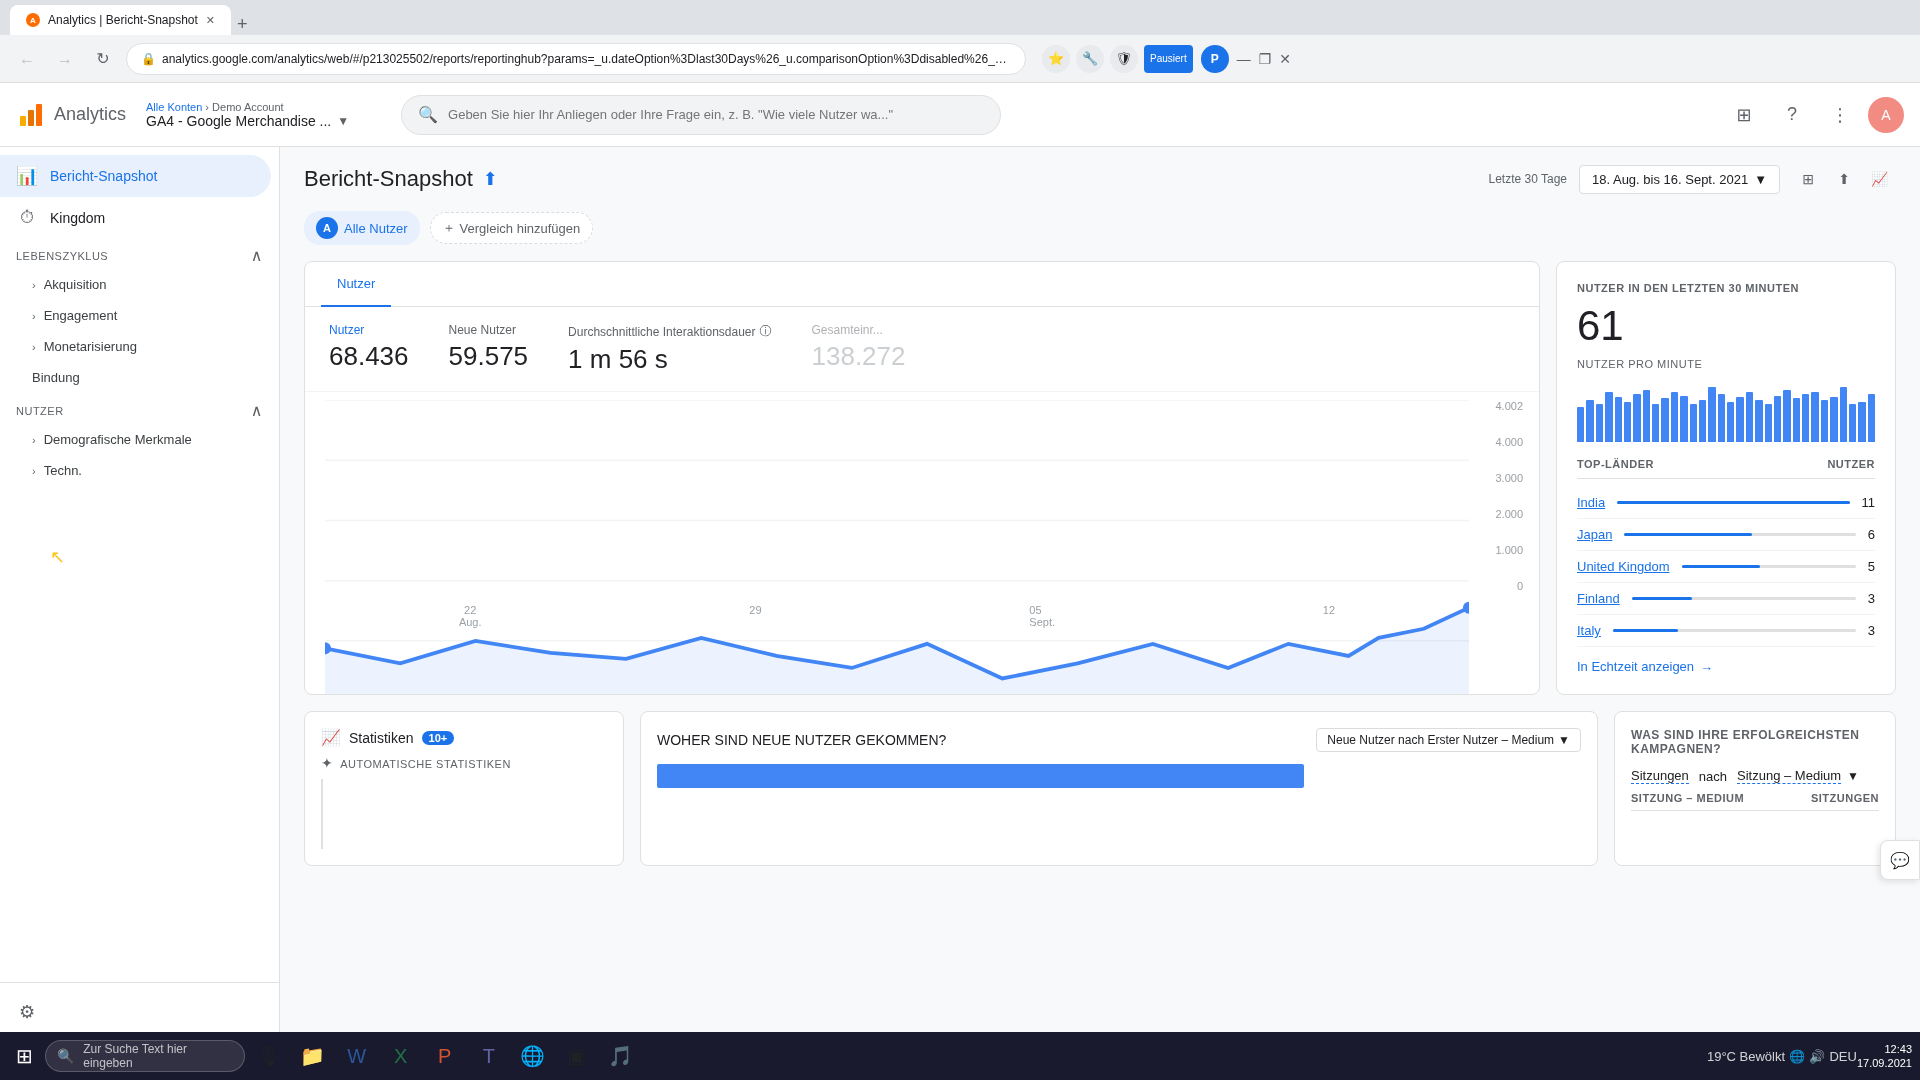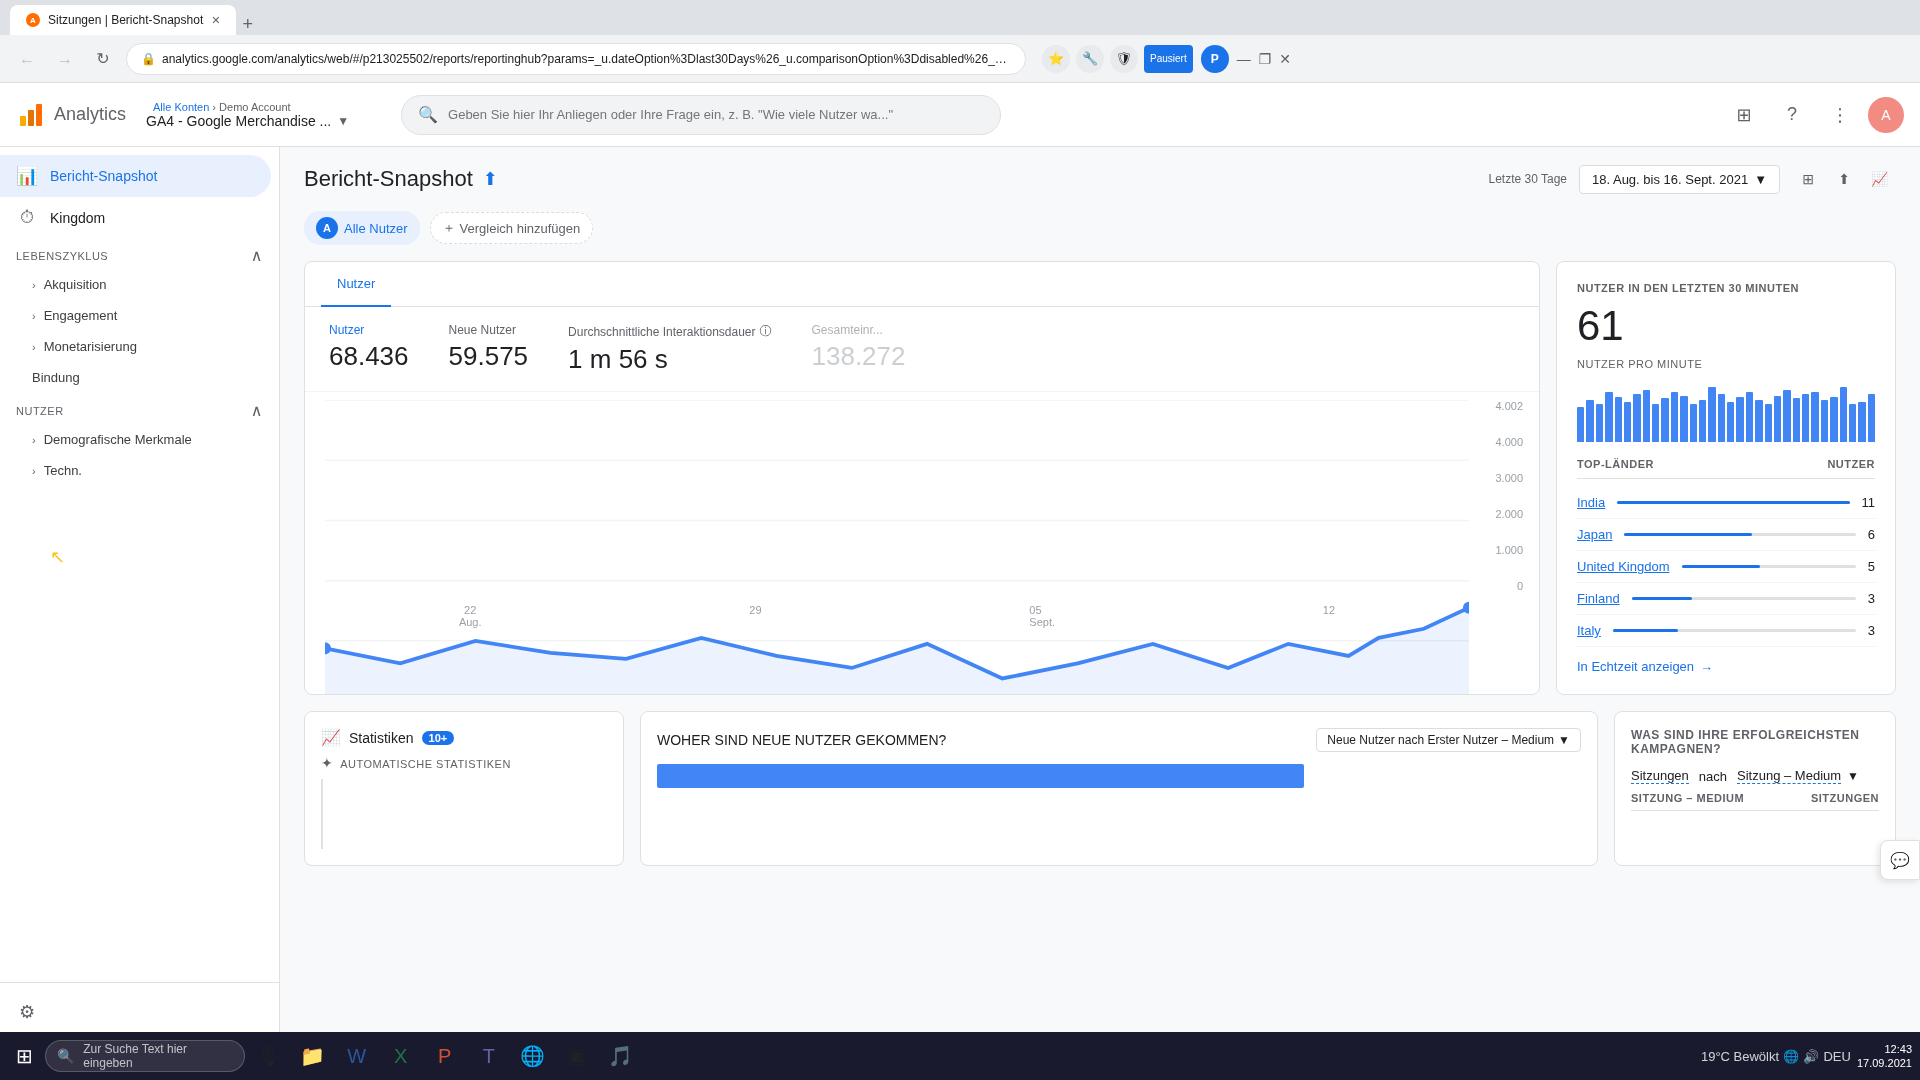--- a/index.html
+++ b/index.html
@@ -26,21 +26,21 @@
     .ext-icon { width: 28px; height: 28px; border-radius: 50%; background: #e8eaed; display: flex; align-items: center; justify-content: center; font-size: 13px; }
     .profile-btn { background: #1a73e8; color: white; border-radius: 50%; width: 28px; height: 28px; display: flex; align-items: center; justify-content: center; font-size: 12px; font-weight: bold; }
 
     
     .app-header { background: #fff; border-bottom: 1px solid #e0e0e0; height: 64px; display: flex; align-items: center; padding: 0 16px; gap: 12px; position: fixed; top: 83px; left: 0; right: 0; z-index: 100; }
     .app-logo { display: flex; align-items: center; gap: 8px; }
     .logo-icon { width: 30px; height: 30px; }
     .logo-text { font-size: 18px; color: #5f6368; font-weight: 400; }
     .breadcrumb-area { display: flex; flex-direction: column; margin-left: 8px; }
     .breadcrumb-top { font-size: 11px; color: #5f6368; }
-    .breadcrumb-top a { color: #1a73e8; text-decoration: none; margin-left: 7px; }
+    .breadcrumb-top a { color: #1a73e8; text-decoration: none; }
     .account-selector { display: flex; align-items: center; gap: 6px; font-size: 14px; color: #202124; background: none; border: none; cursor: pointer; }
     .account-selector-arrow { font-size: 12px; color: #5f6368; }
     .search-bar { flex: 1; max-width: 600px; margin-left: 40px; background: #f1f3f4; border: 1px solid #e0e0e0; border-radius: 24px; height: 40px; display: flex; align-items: center; padding: 0 16px; gap: 10px; }
     .search-bar input { background: none; border: none; outline: none; font-size: 13px; color: #202124; flex: 1; }
     .header-actions { margin-left: auto; display: flex; align-items: center; gap: 8px; }
     .icon-btn { background: none; border: none; cursor: pointer; width: 40px; height: 40px; border-radius: 50%; display: flex; align-items: center; justify-content: center; color: #5f6368; font-size: 18px; }
     .avatar-btn { width: 36px; height: 36px; border-radius: 50%; background: #f28b82; display: flex; align-items: center; justify-content: center; font-size: 14px; color: white; cursor: pointer; }
 
     
     .layout { display: flex; margin-top: 64px; height: calc(1080px - 83px - 64px); }
@@ -127,32 +127,32 @@
     .campaigns-card { width: 282px; }
     .campaigns-header { display: flex; align-items: center; gap: 6px; margin-bottom: 8px; }
     .campaigns-table-header { display: flex; justify-content: space-between; font-size: 11px; color: #5f6368; font-weight: 600; text-transform: uppercase; letter-spacing: 0.5px; padding-bottom: 6px; border-bottom: 1px solid #e0e0e0; }
     .feedback-btn { position: fixed; right: 0; bottom: 200px; width: 40px; height: 40px; background: #fff; border: 1px solid #e0e0e0; border-radius: 8px 0 0 8px; display: flex; align-items: center; justify-content: center; cursor: pointer; font-size: 16px; box-shadow: -2px 2px 6px rgba(0,0,0,0.1); }
 
     
     .taskbar { position: fixed; bottom: 0; left: 0; right: 0; height: 48px; background: #1a1a2e; display: flex; align-items: center; padding: 0 8px; gap: 4px; z-index: 200; }
     .taskbar-start { background: none; border: none; cursor: pointer; padding: 4px 8px; display: flex; align-items: center; gap: 4px; color: white; font-size: 20px; }
     .taskbar-search { background: rgba(255,255,255,0.1); border: 1px solid rgba(255,255,255,0.2); border-radius: 20px; height: 32px; display: flex; align-items: center; padding: 0 12px; gap: 8px; color: rgba(255,255,255,0.7); font-size: 12px; width: 200px; cursor: pointer; }
     .taskbar-app { width: 40px; height: 40px; display: flex; align-items: center; justify-content: center; border-radius: 4px; cursor: pointer; font-size: 20px; }
-    .taskbar-right { margin-left: auto; display: flex; align-items: center; gap: 6px; color: white; font-size: 11px; }
+    .taskbar-right { margin-left: auto; display: flex; align-items: center; color: white; font-size: 11px; }
     .taskbar-clock { text-align: right; line-height: 1.3; }
     .taskbar-sys { display: flex; gap: 4px; align-items: center; color: rgba(255,255,255,0.8); font-size: 13px; }
   </style>
 </head>
 <body>
 
 <div class="browser-chrome">
   <div class="tab-bar">
     <div class="tab active">
       <div class="tab-favicon">A</div>
-      <span>Sitzungen | Bericht-Snapshot</span>
+      <span>Analytics | Bericht-Snapshot</span>
       <span class="tab-close">✕</span>
     </div>
     <button class="tab-new">+</button>
   </div>
 </div>
 
 <div class="address-bar-row">
   <button class="nav-btn disabled">←</button>
   <button class="nav-btn disabled">→</button>
   <button class="nav-btn">↻</button>

